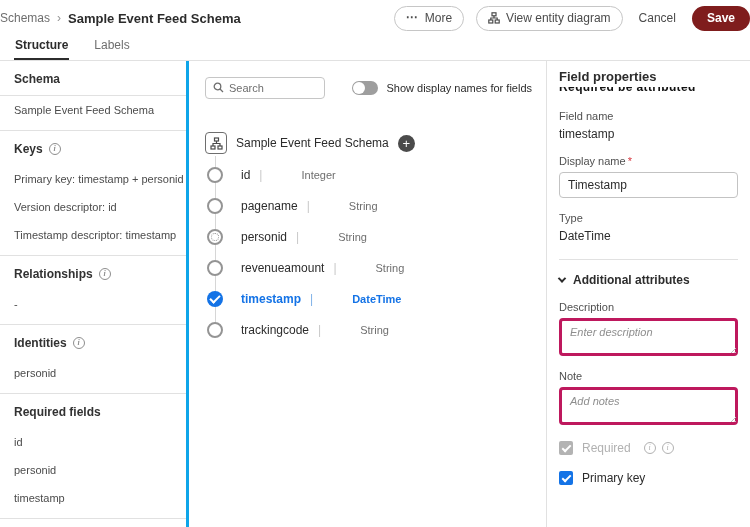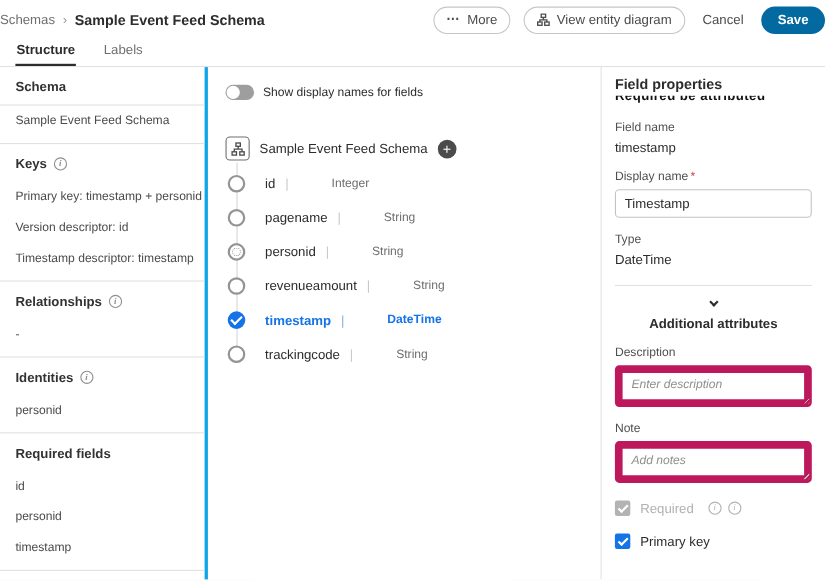--- a/index.html
+++ b/index.html
@@ -9,21 +9,21 @@
   
   .header { border-bottom:1px solid #e1e1e1; }
   .topbar { height:36px; display:flex; align-items:center; padding:0 0; }
   .crumb-root { color:#6e6e6e; font-size:12px; cursor:pointer; }
   .crumb-sep { color:#959595; margin:0 7px; font-size:12px; }
   .crumb-current { font-weight:700; font-size:13px; color:#2c2c2c; }
   .topbar-actions { margin-left:auto; display:flex; align-items:center; gap:12px; }
   .btn { height:25px; border:1px solid #c6c6c6; border-radius:13px; display:flex; align-items:center; gap:6px; padding:0 11px; font-size:12px; color:#4b4b4b; background:#fff; cursor:pointer; white-space:nowrap; }
   .btn .dots { font-weight:700; letter-spacing:1px; font-size:12px; margin-top:-2px; }
   .btn-cancel { border:none; background:none; padding:0 4px; }
-  .btn-save { background:#0369a1; border:none; color:#fff; font-weight:700; padding:0 15px; }
+  .btn-save { background:#7f1d1d; border:none; color:#fff; font-weight:700; padding:0 15px; }
   .ed-icon svg { display:block; }
 
   .tabs { display:flex; gap:24px; padding:0 14px; }
   .tab { font-size:12px; color:#6e6e6e; padding:2px 1px 6px; cursor:pointer; }
   .tab.active { color:#2c2c2c; font-weight:700; border-bottom:2px solid #2c2c2c; }
 
   
   .body { display:flex; height:466px; }
 
   
@@ -66,24 +66,24 @@
   
   .props { width:204px; border-left:1px solid #e1e1e1; padding:8px 12px; overflow:hidden; flex:none; }
   .props-title { font-size:13px; font-weight:700; color:#2c2c2c; }
   .clip { height:9px; overflow:hidden; margin-top:3px; }
   .clip span { display:block; transform:translateY(-7px); font-size:12px; font-weight:700; color:#111; letter-spacing:.4px; }
   .p-label { font-size:11px; color:#505050; margin-top:14px; }
   .p-value { font-size:12px; color:#2c2c2c; margin-top:5px; }
   .req { color:#d7373f; margin-left:2px; }
   .p-input { margin-top:5px; width:100%; height:26px; border:1px solid #c3c3c3; border-radius:4px; padding:0 8px; font-size:12px; color:#2c2c2c; font-family:inherit; outline:none; }
   .p-div { border-top:1px solid #e1e1e1; margin-top:16px; }
-  .addattr { display:flex; align-items:center; gap:8px; margin-top:13px; font-weight:700; font-size:12px; color:#2c2c2c; cursor:pointer;flex-direction:column; }
+  .addattr { display:flex; align-items:center; gap:8px; margin-top:13px; font-weight:700; font-size:12px; color:#2c2c2c; cursor:pointer; }
   .chev { width:6px; height:6px; border-left:2px solid #2c2c2c; border-bottom:2px solid #2c2c2c; transform:rotate(-45deg) translate(1px,-1px); }
   .ta-wrap { position:relative; margin-top:5px; }
-  .ta-wrap textarea { width:100%; height:38px; border:7px solid #be185d; border-radius:4px; padding:5px 8px; font-size:11px; font-family:inherit; resize:none; color:#2c2c2c; outline:none; display:block; }
+  .ta-wrap textarea { width:100%; height:38px; border:3px solid #be185d; border-radius:4px; padding:5px 8px; font-size:11px; font-family:inherit; resize:none; color:#2c2c2c; outline:none; display:block; }
   .ta-wrap textarea::placeholder { color:#8e8e8e; font-style:italic; }
   .grip { position:absolute; right:2px; bottom:3px; width:8px; height:8px; background:repeating-linear-gradient(-45deg,#bdbdbd 0 1px,transparent 1px 3px); clip-path:polygon(100% 0,0 100%,100% 100%); }
   .cb-row { display:flex; align-items:center; gap:9px; margin-top:16px; cursor:pointer; }
   .cb { width:14px; height:14px; border-radius:2px; position:relative; flex:none; }
   .cb.checked-blue { background:#1473e6; }
   .cb.checked-gray { background:#b3b3b3; }
   .cb.checked-blue::after, .cb.checked-gray::after { content:""; position:absolute; left:5px; top:2px; width:3px; height:7px; border:solid #fff; border-width:0 2px 2px 0; transform:rotate(45deg); }
   .cb-label { font-size:12px; color:#2c2c2c; }
   .cb-label.dis { color:#b1b1b1; }
   .cb-icons { display:flex; gap:6px; margin-left:4px; }
@@ -160,20 +160,29 @@
       <div class="section">
         <div class="section-h">Required fields</div>
         <div class="s-item">id</div>
         <div class="s-item">personid</div>
         <div class="s-item">timestamp</div>
       </div>
     </div>
 
     <div class="middle">
       <div class="mid-top">
+        <div class="search">
+          <span>
+            <svg width="11" height="11" viewBox="0 0 11 11" fill="none" stroke="#6e6e6e" stroke-width="1.3">
+              <circle cx="4.5" cy="4.5" r="3.3"></circle>
+                <path d="M7 7 L10 10"></path>
+            </svg>
+          </span>
+          <input type="text" placeholder="Search" style="">
+        </div>
         <div class="toggle-wrap">
           <span class="toggle">
               <span class="knob"></span>
             </span>
           <span class="toggle-label">Show display names for fields</span>
         </div>
       </div>
 
       <div class="tree">
         <div class="t-root">

